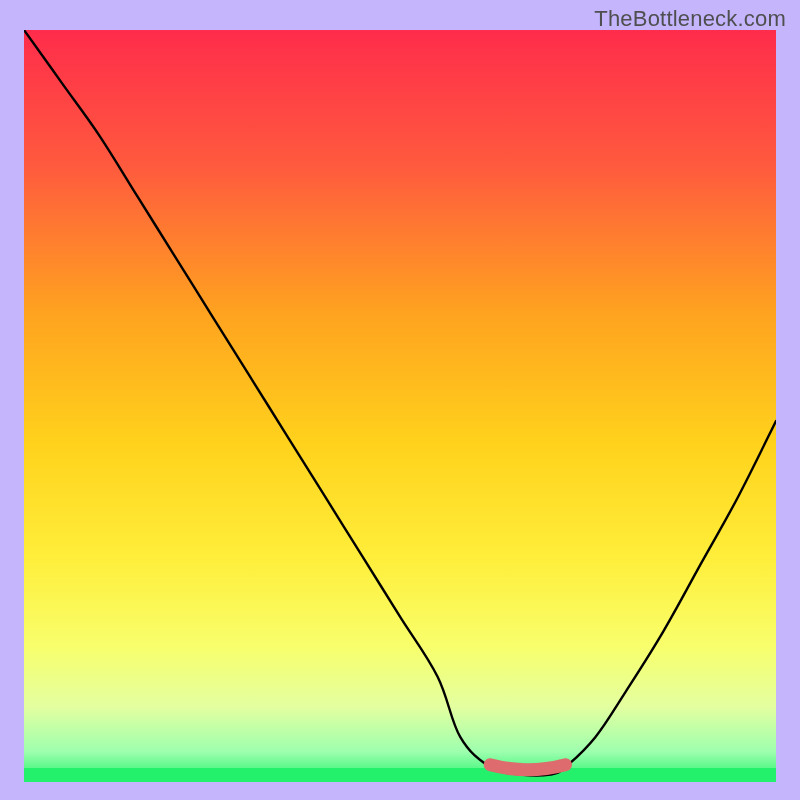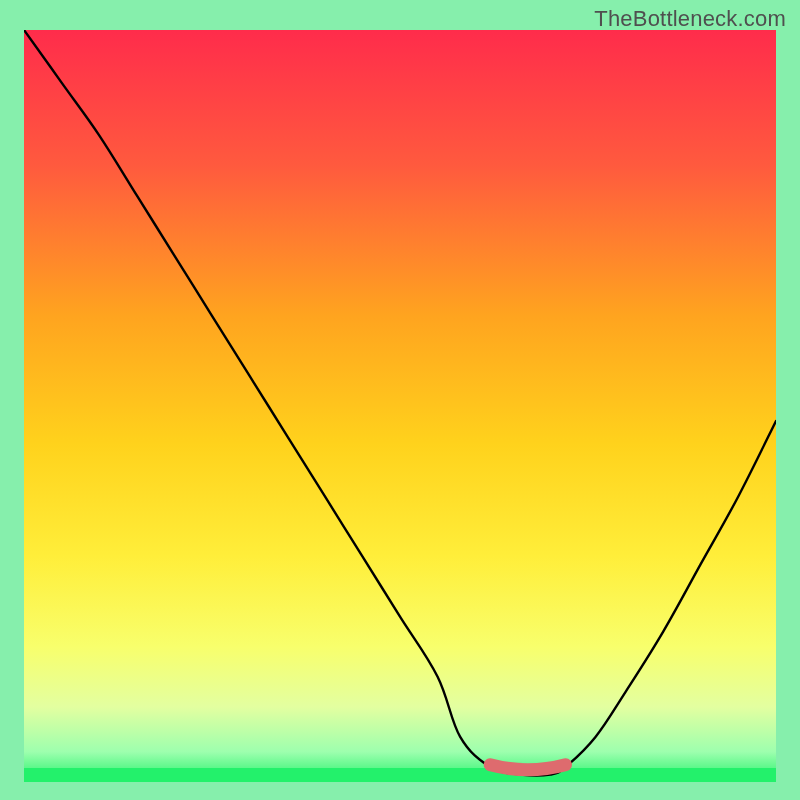--- a/index.html
+++ b/index.html
@@ -8,21 +8,21 @@
     width: 800px;
     height: 800px;
     overflow: hidden;
     background: #000;
     font-family: Arial, Helvetica, sans-serif;
   }
   .outer {
     position: relative;
     width: 800px;
     height: 800px;
-    background: #86efac;
+    background: #c4b5fd;
   }
   .watermark {
     position: absolute;
     top: 6px;
     right: 14px;
     color: #4f4f4f;
     font-size: 22px;
     font-weight: 500;
     letter-spacing: 0.2px;
     font-family: Arial, sans-serif;

